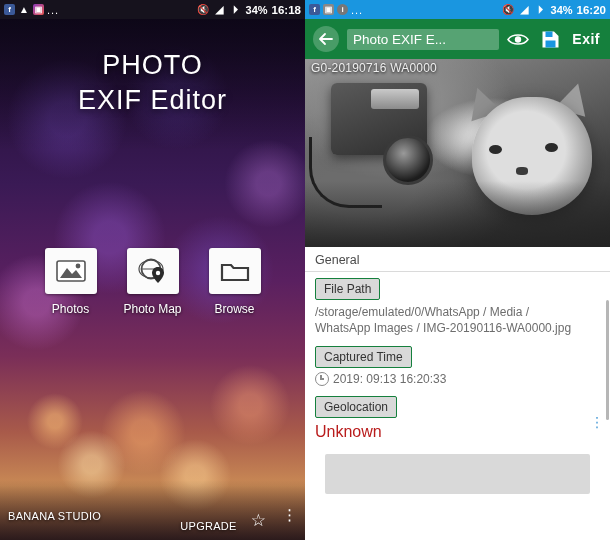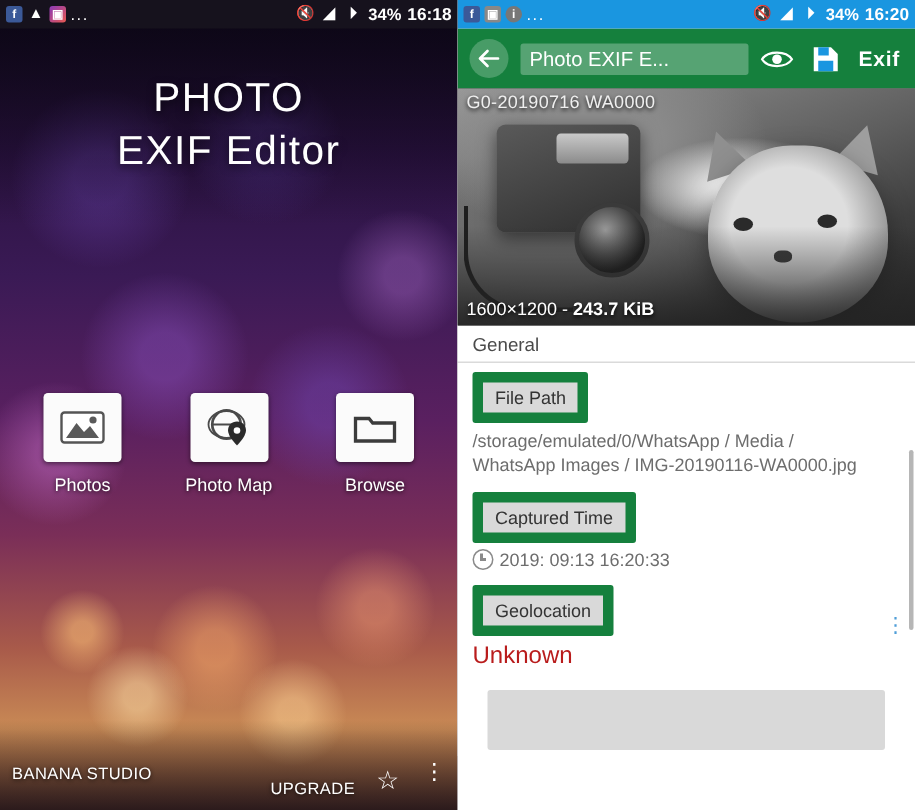--- a/index.html
+++ b/index.html
@@ -129,25 +129,25 @@
     font-size: 27px;
     line-height: 35px;
     letter-spacing: 1px;
     text-shadow: 0 2px 6px rgba(0,0,0,0.6);
   }
   .app-title .l1 { display: block; }
   .app-title .l2 { display: block; }
 
   .launcher {
     position: absolute;
-    top: 262px;
+    top: 248px;
     left: 0; right: 0;
     z-index: 3;
     display: flex;
-    justify-content: space-between;
+    justify-content: center;
     padding: 0 14px;
   }
   .launch-item {
     width: 82px;
     text-align: center;
     color: #ffffff;
   }
   .launch-tile {
     width: 52px;
     height: 46px;
@@ -230,21 +230,21 @@
     padding-right: 2px;
   }
   .exif-btn {
     font-size: 14px;
     font-weight: bold;
     letter-spacing: 0.5px;
   }
 
   .preview {
     position: relative;
-    height: 158px;
+    height: 188px;
     background: #2b2b2b;
     overflow: hidden;
   }
   .photo {
     position: absolute;
     inset: 0;
     background:
       radial-gradient(ellipse at 62% 42%, #f2f2f2 0 6%, rgba(242,242,242,0) 26%),
       radial-gradient(ellipse at 30% 22%, #8d8d8d 0 12%, rgba(141,141,141,0) 38%),
       radial-gradient(ellipse at 20% 70%, #6c6c6c 0 14%, rgba(108,108,108,0) 44%),
@@ -377,21 +377,21 @@
     background: #ffffff;
     position: relative;
   }
   .chip {
     display: inline-block;
     background: #d9d9d9;
     color: #333333;
     font-size: 12px;
     padding: 3px 8px;
     border-radius: 2px;
-    border: 7px solid #15803d;
+    border: 1px solid #15803d;
     margin-bottom: 4px;
   }
   .field-value {
     font-size: 12px;
     color: #6d6d6d;
     line-height: 16px;
     word-break: break-word;
     padding-right: 16px;
   }
   .field-value.big {
@@ -588,23 +588,20 @@
       <div class="cat-eye l"></div>
       <div class="cat-eye r"></div>
       <div class="cat-nose"></div>
       <div class="camera-body">
         <div class="camera-flash"></div>
         <div class="camera-lens"></div>
       </div>
       <div class="cable"></div>
       <div class="desk"></div>
       <div class="photo-name">G0-20190716 WA0000</div>
-      <div class="photo-size">
-        <span class="dim">1600×1200 - </span><span>243.7 KiB</span>
-      </div>
     </div>
 
     <div class="section-label">General</div>
     <div class="divider"></div>
 
     <div class="field">
       <span class="chip">File Path</span>
       <div class="field-value">/storage/emulated/0/WhatsApp / Media / WhatsApp Images / IMG-20190116-WA0000.jpg</div>
     </div>
 

